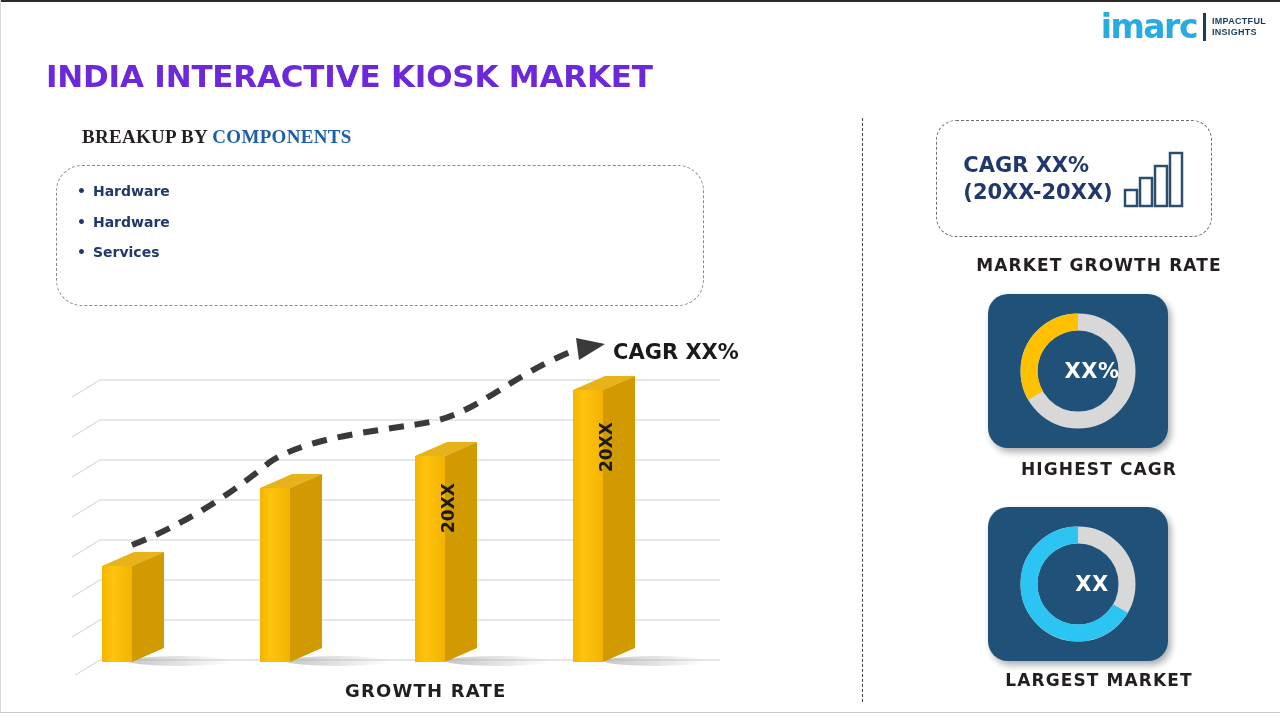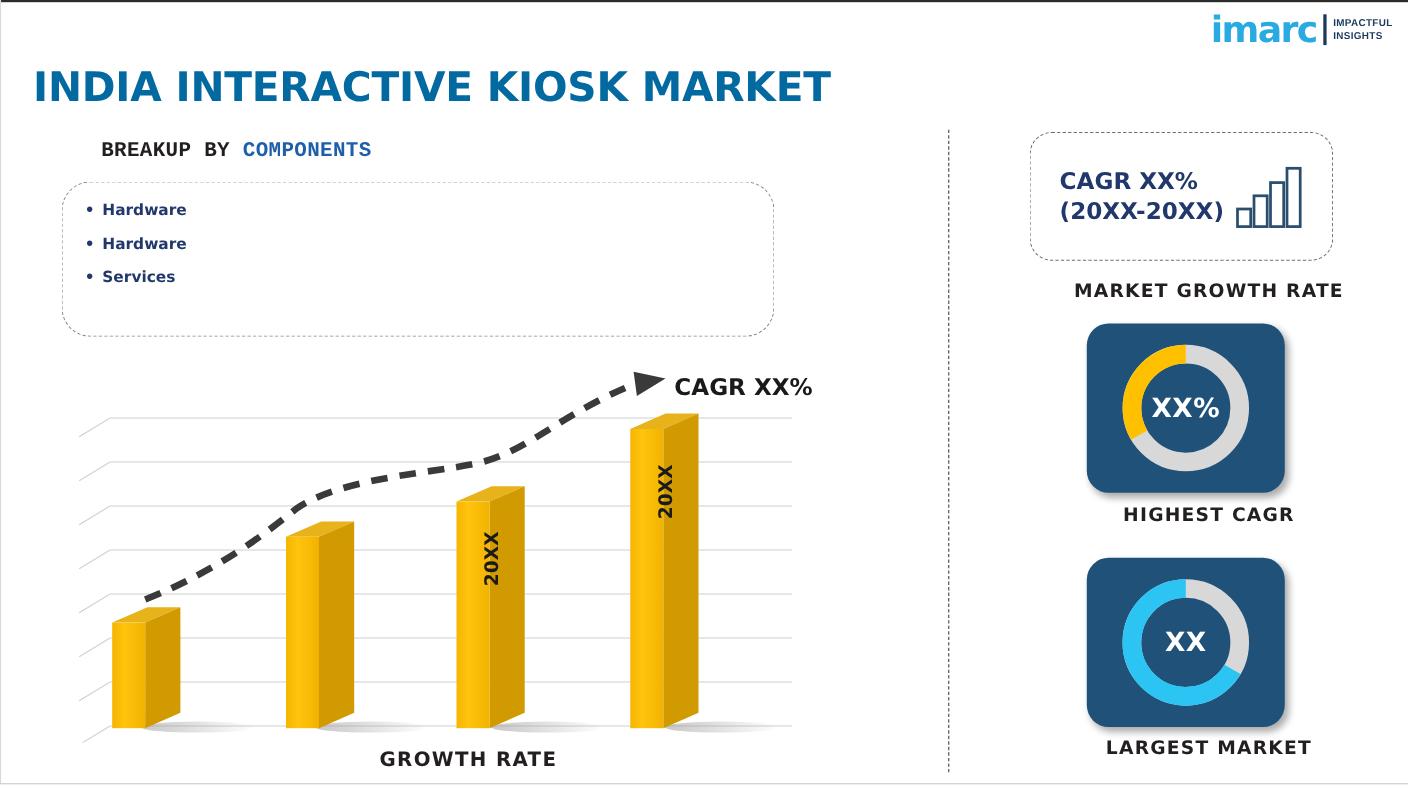--- a/index.html
+++ b/index.html
@@ -52,30 +52,30 @@
     line-height: 1.15;
   }
   #logo-tag span {
     font-family: "Liberation Sans", sans-serif;
     font-size: 9px; font-weight: bold; color: #1b3a5c;
     letter-spacing: 0.3px;
   }
 
   
   #page-title {
-    position: absolute; left: 30px; top: 58px;
-    font-family: "DejaVu Sans", sans-serif;
-    font-size: 37px; font-weight: bold;
-    color: #0369a1;
+    position: absolute; left: 46px; top: 58px;
+    font-family: "DejaVu Sans", sans-serif;
+    font-size: 31px; font-weight: bold;
+    color: #6d28d9;
     letter-spacing: -0.2px;
     white-space: nowrap;
   }
   #subtitle {
-    position: absolute; left: 92px; top: 126px;
-    font-family: Liberation Mono, monospace;
+    position: absolute; left: 82px; top: 126px;
+    font-family: Liberation Serif, serif;
     font-size: 19px; font-weight: bold;
     color: #231f20;
     letter-spacing: 0.3px;
     white-space: nowrap;
   }
   #subtitle .hl { color: #1F5FA9; }
 
   
   #components-box {
     position: absolute; left: 56px; top: 165px;
@@ -175,23 +175,24 @@
     background: #1F5179;
     box-shadow: 3px 4px 7px rgba(0,0,0,0.33);
   }
   #donut-card-1 { left: 988px; top: 294px; }
   #donut-card-2 { left: 988px; top: 507px; }
   .donut-card svg { position: absolute; left: 24px; top: 11px; }
   .donut-center {
     position: absolute; left: 0; top: 0; width: 180px; height: 154px;
     display: flex; align-items: center; justify-content: center;
     font-family: "DejaVu Sans", sans-serif;
-    font-size: 24px; font-weight: bold; color: #ffffff;
+    font-size: 21px; font-weight: bold; color: #ffffff;
     letter-spacing: 0.5px;
     pointer-events: none;
+    padding-left: 14px;
   }
 </style>
 </head>
 <body>
 
 <div id="page">
 
   <div id="frame-top"></div>
   <div id="frame-left"></div>
   <div id="frame-bottom"></div>

